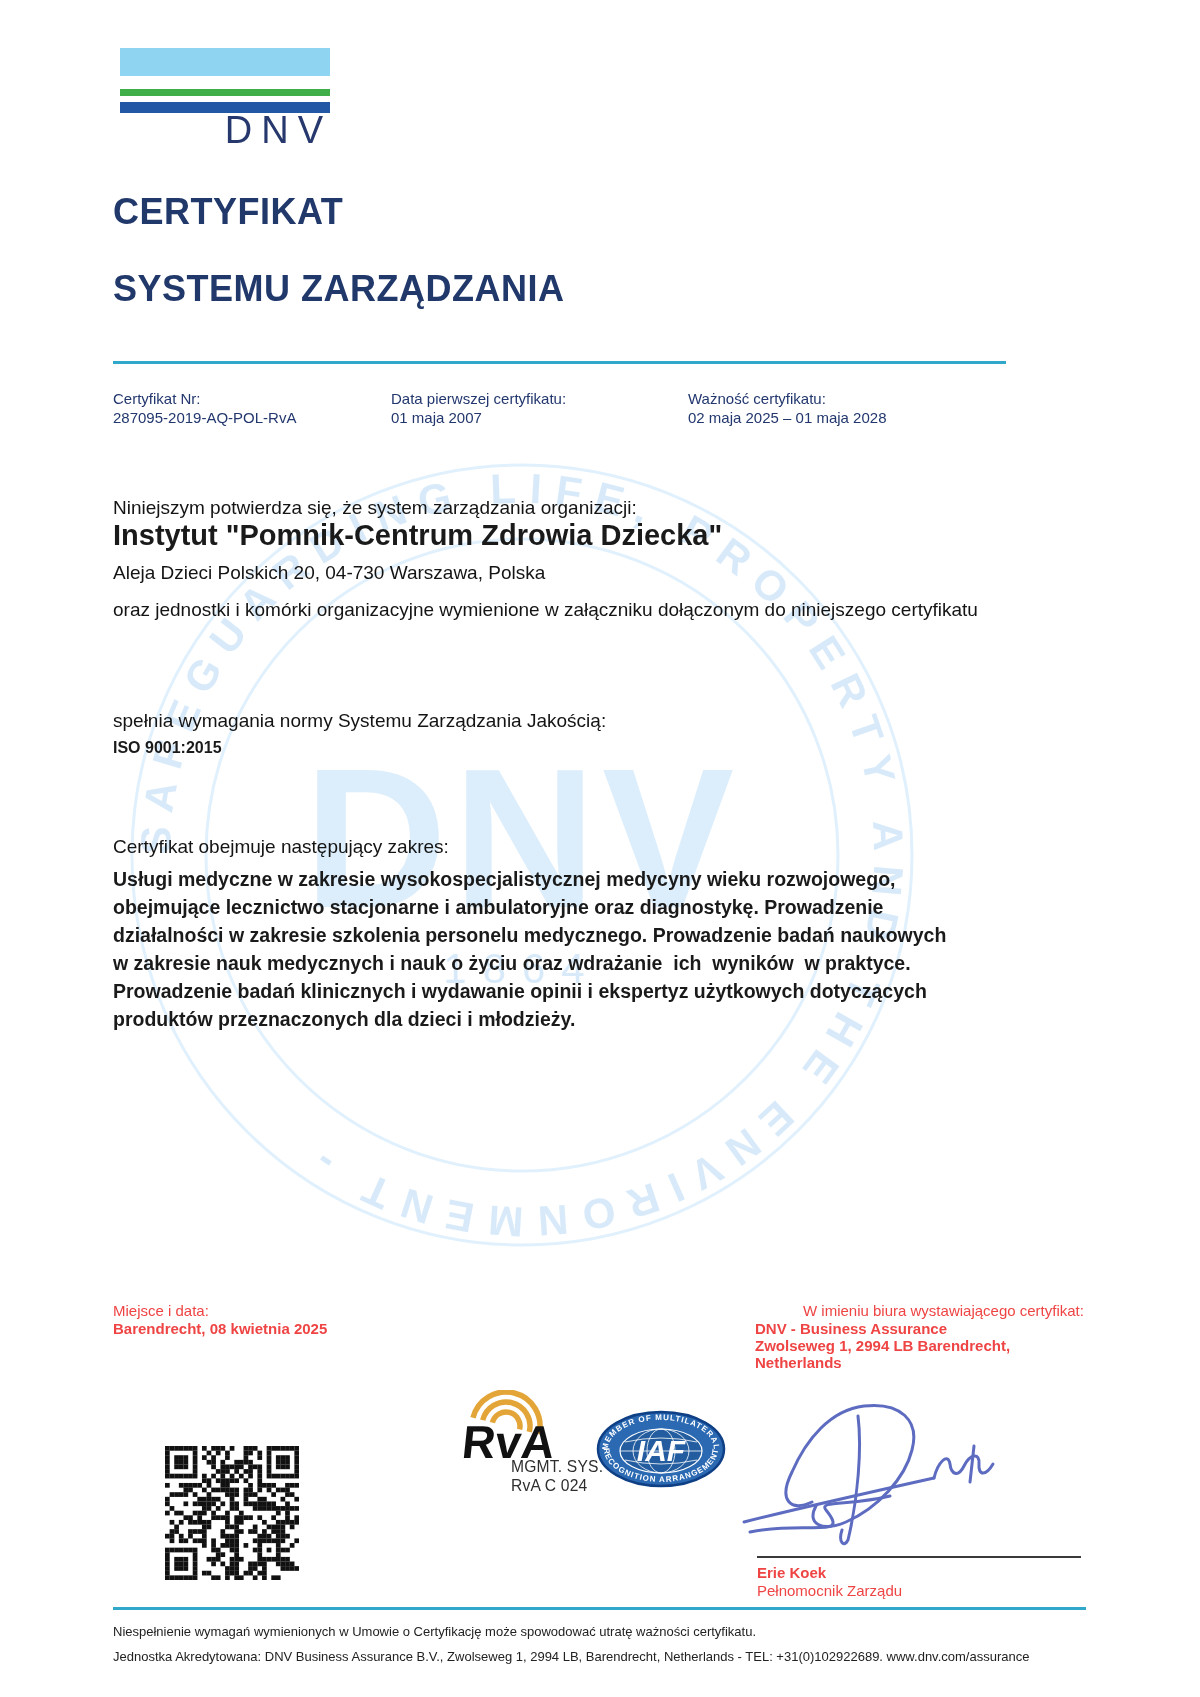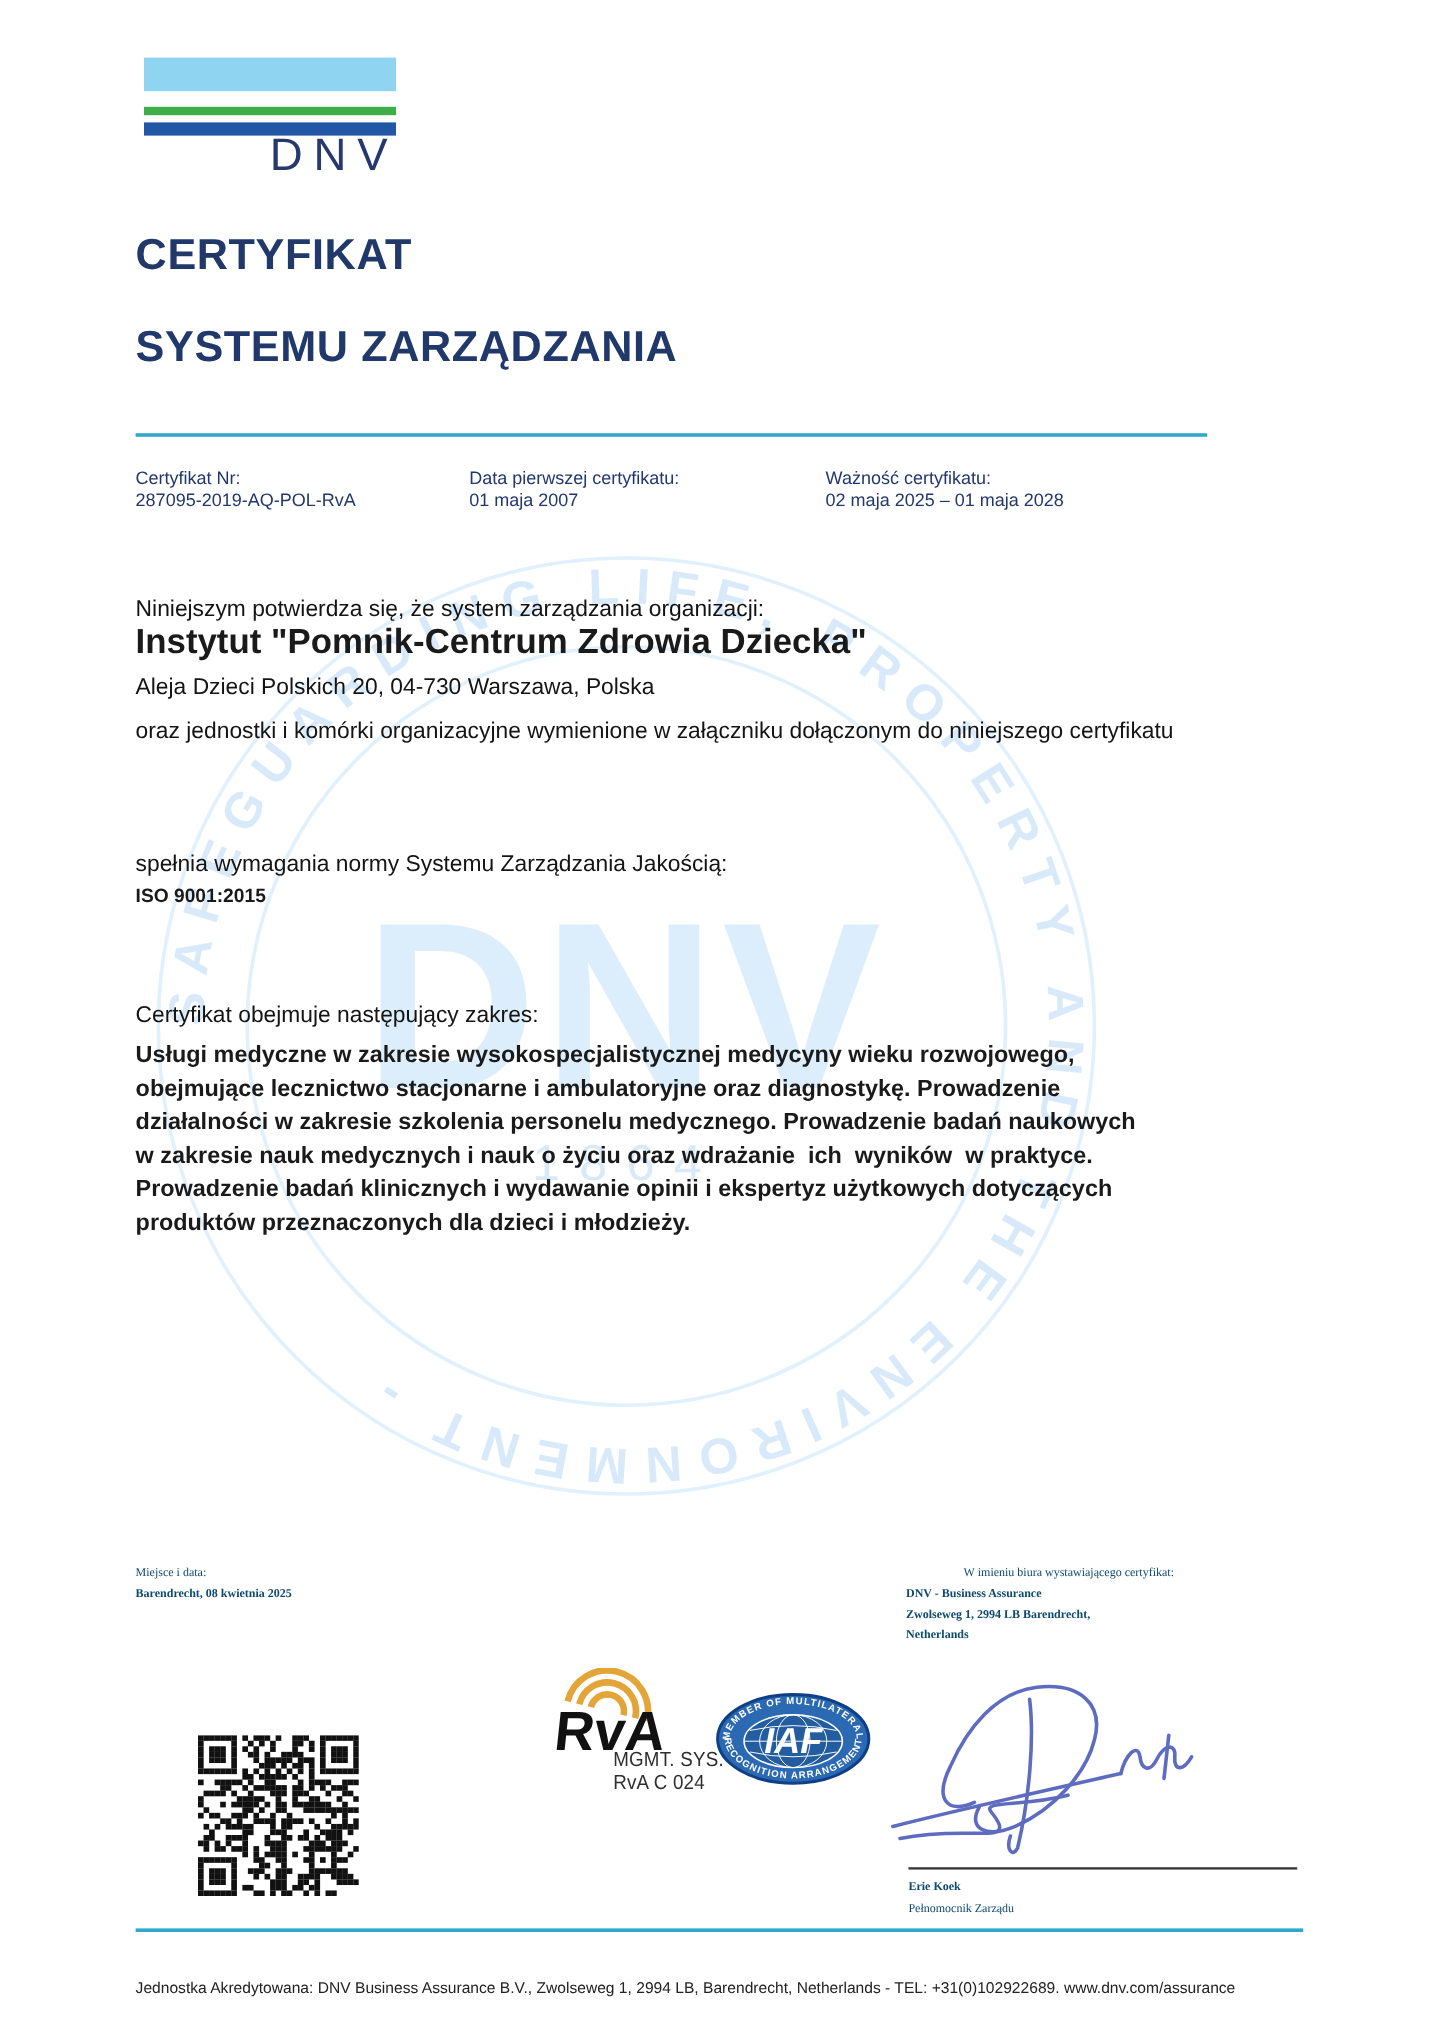--- a/index.html
+++ b/index.html
@@ -36,21 +36,21 @@
   .units{left:113px;top:597px;width:905px;line-height:26px;}
   .std-intro{left:113px;top:710px;}
   .iso{left:113px;top:739px;font-size:16px;font-weight:bold;}
   .scope-intro{left:113px;top:836px;}
   .scope-line{left:113px;font-size:19.5px;font-weight:bold;white-space:pre;line-height:27.6px;}
 
   
   .watermark{left:122px;top:455px;width:800px;height:800px;opacity:0.8;pointer-events:none;}
 
   
-  .small{font-size:10px;line-height:17.5px;color:#0c4a6e;font-family:Liberation Serif, serif;}
+  .small{font-size:15px;line-height:17.5px;color:#ef4444;}
   .b{font-weight:bold;}
   .place-label{left:113px;top:1302px;}
   .place-date{left:113px;top:1320px;}
   .issuer{left:755px;}
   .i1{top:1302px;margin-left:48px;} .i2{top:1320px;} .i3{top:1337px;} .i4{top:1354px;}
 
   .qr{left:165px;top:1446px;width:134px;height:134px;}
 
   .rva-svg{left:450px;top:1390px;width:170px;height:110px;}
   .rva-sub{left:511px;color:#2e2e2e;font-size:17px;letter-spacing:0.2px;line-height:18px;
@@ -600,15 +600,16 @@
       <path d="M 204 88 C 208 72, 218 62, 220 74 C 221 84, 228 88, 234 76 C 240 64, 250 62, 249 74 C 248 86, 256 86, 263 74"></path>
       <path d="M 244 56 L 240 92"></path>
     </g>
   </svg>
 
   <div class="abs sig-rule"></div>
   <div class="abs small b signer-name">Erie Koek</div>
   <div class="abs small signer-title">Pełnomocnik Zarządu</div>
 
   <div class="abs rule-cyan-bottom"></div>
+  <div class="abs footer f1">Niespełnienie wymagań wymienionych w Umowie o Certyfikację może spowodować utratę ważności certyfikatu.</div>
   <div class="abs footer f2">Jednostka Akredytowana: DNV Business Assurance B.V., Zwolseweg 1, 2994 LB, Barendrecht, Netherlands - TEL: +31(0)102922689. www.dnv.com/assurance</div>
 
 </div>
 
 </body></html>

